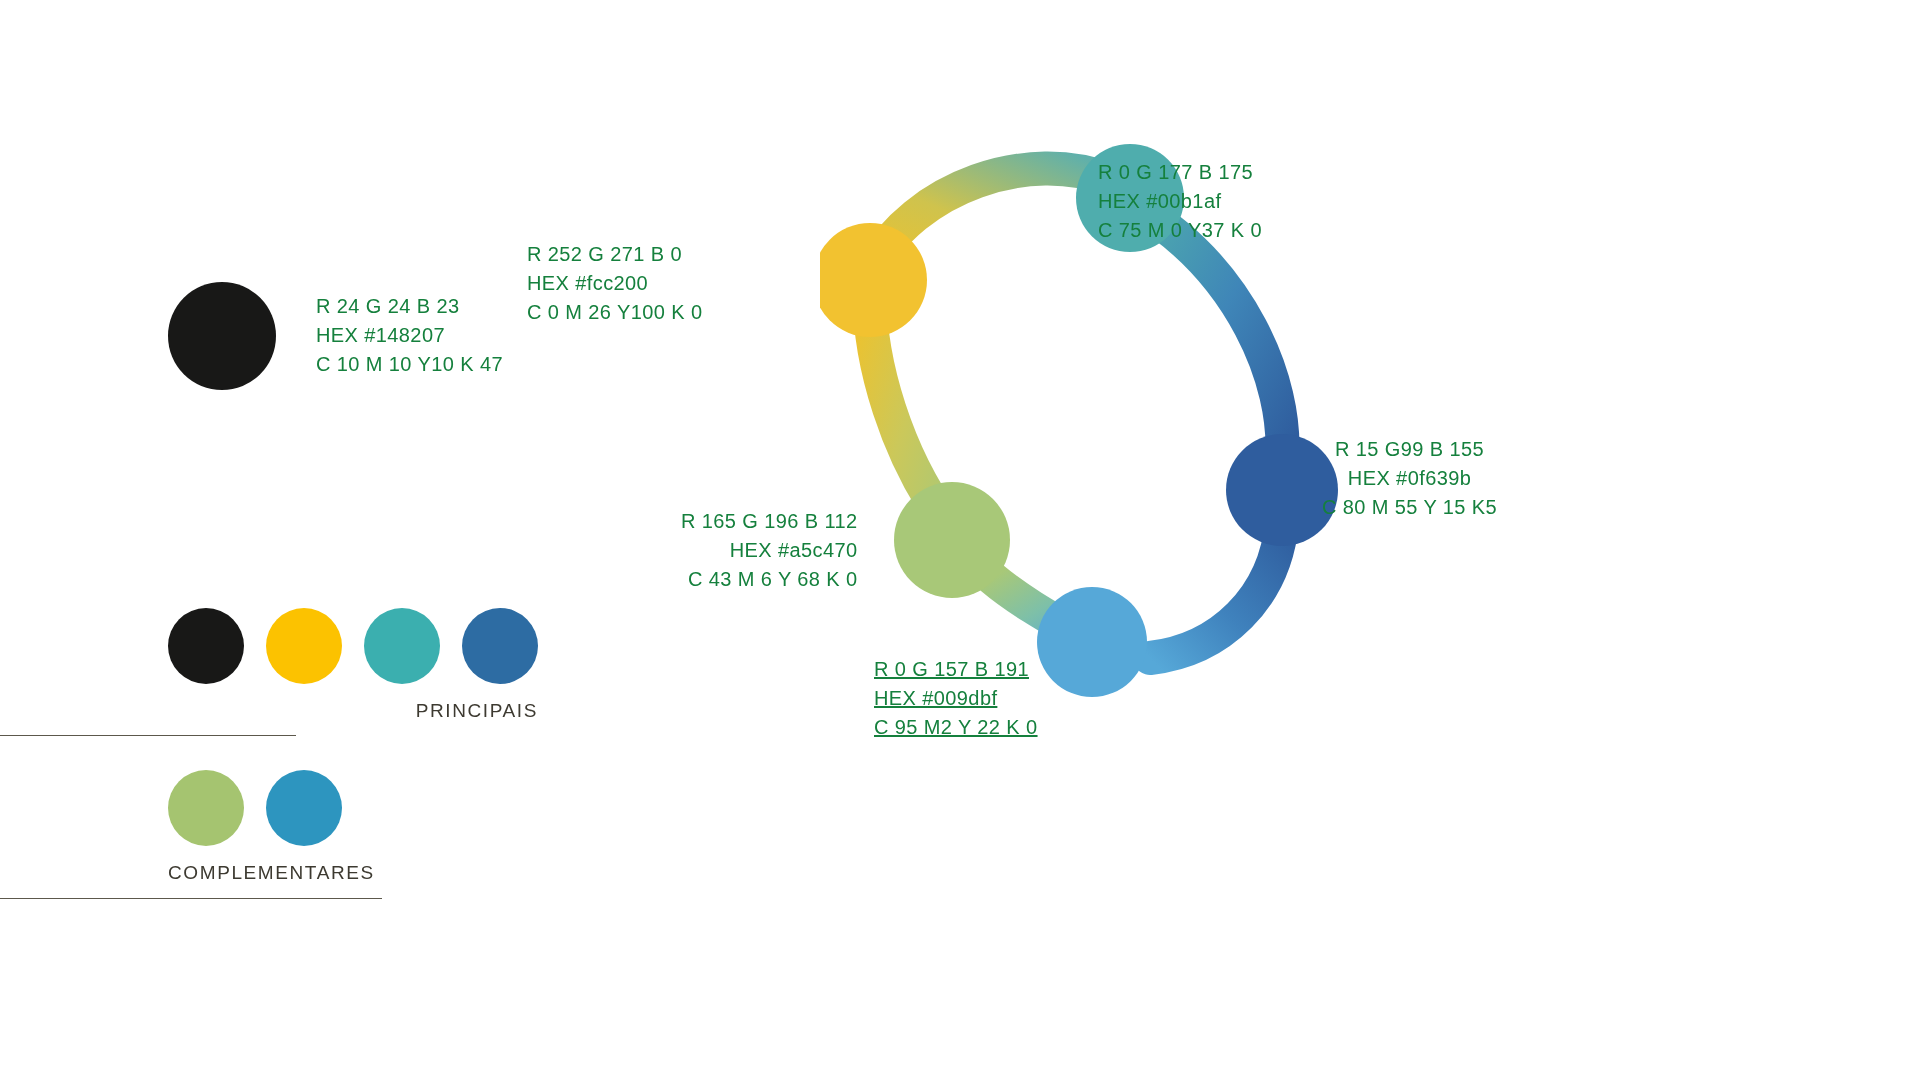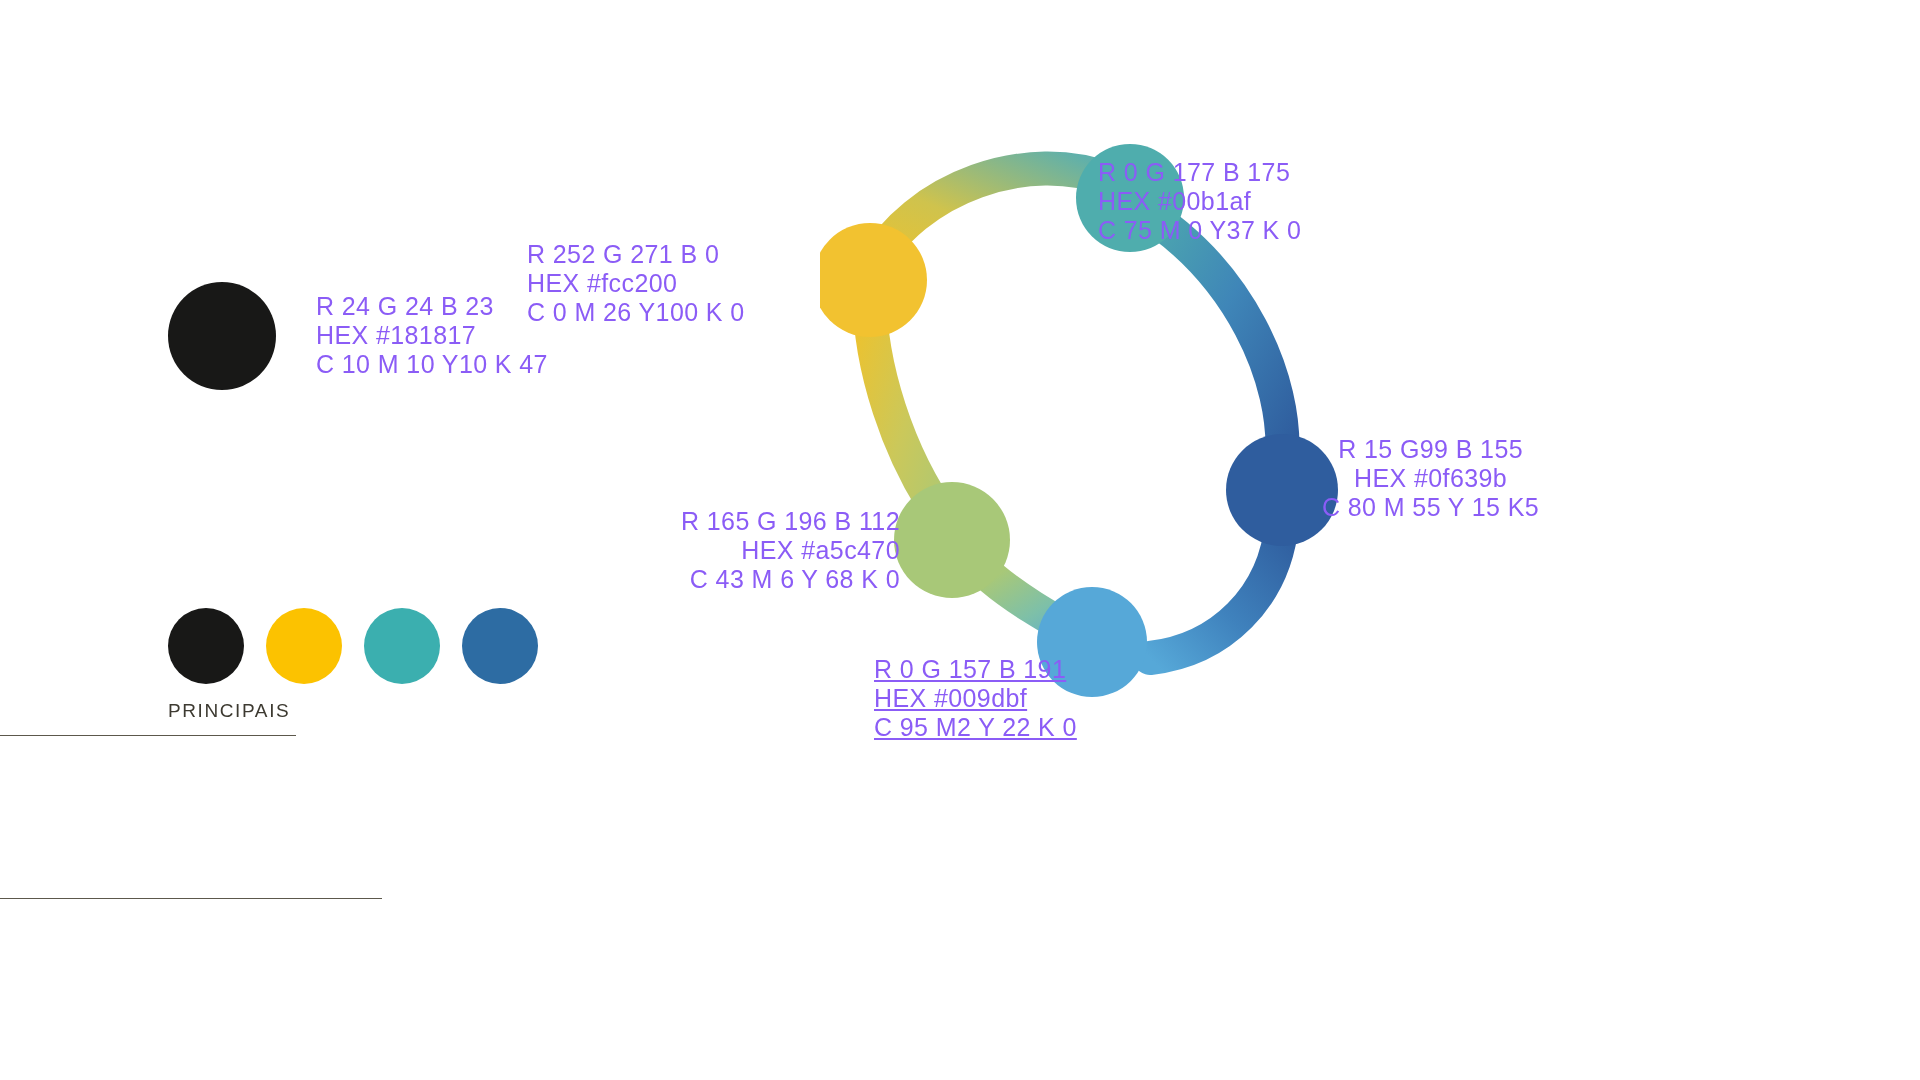--- a/index.html
+++ b/index.html
@@ -34,43 +34,44 @@
   .swatch-dot {
     border-radius: 50%;
     flex: 0 0 auto;
   }
 
   .group-label {
     font-size: 19px;
     letter-spacing: 1.6px;
     color: #3d3a31;
     white-space: nowrap;
+    text-align: right;
   }
 
   .group-rule {
     height: 1px;
     background: #5c584c;
   }
 
   
   #hero-swatch {
     position: absolute;
     left: 168px;
     top: 282px;
     width: 108px;
     height: 108px;
     border-radius: 50%;
   }
 
   .spec-block {
     position: absolute;
-    font-size: 25px;
+    font-size: 20px;
     line-height: 29px;
     letter-spacing: 0.4px;
-    color: #8b5cf6;
+    color: #15803d;
     white-space: nowrap;
   }
   .spec-block div { white-space: nowrap; }
 
   
   #ring-diagram {
     position: absolute;
     left: 820px;
     top: 130px;
     width: 760px;
@@ -93,38 +94,47 @@
 </style>
 </head>
 <body>
 
 <div id="palette-panel">
 
   <div id="hero-swatch" style="background: rgb(24, 24, 23);"></div>
 
   <div class="spec-block" style="left:316px; top:292px;">
     <div>R 24 G 24 B 23</div>
-    <div>HEX #181817</div>
+    <div>HEX #148207</div>
     <div>C 10 M 10 Y10 K 47</div>
   </div>
 
   <div class="swatch-group" id="principais-group">
     <div class="swatch-row">
       <div class="swatch-dot" style="width: 76px; height: 76px; background: rgb(24, 24, 23);"></div>
       <div class="swatch-dot" style="width: 76px; height: 76px; background: rgb(252, 194, 0);"></div>
       <div class="swatch-dot" style="width: 76px; height: 76px; background: rgb(59, 175, 175);"></div>
       <div class="swatch-dot" style="width: 76px; height: 76px; background: rgb(45, 108, 163);"></div>
     </div>
     <div class="label-rule-wrap">
       <span class="group-label">PRINCIPAIS</span>
     </div>
   </div>
 
   <div class="group-rule" style="position:absolute;left:0;top:735px;width:296px;"></div>
 
+  <div class="swatch-group" id="complementares-group">
+    <div class="swatch-row">
+      <div class="swatch-dot" style="width: 76px; height: 76px; background: rgb(165, 196, 112);"></div>
+      <div class="swatch-dot" style="width: 76px; height: 76px; background: rgb(45, 149, 191);"></div>
+    </div>
+    <div class="label-rule-wrap">
+      <span class="group-label">COMPLEMENTARES</span>
+    </div>
+  </div>
   <div class="group-rule" style="position:absolute;left:0;top:898px;width:382px;"></div>
 </div>
 
 <div id="ring-diagram">
   <svg width="760" height="700" viewBox="0 0 760 700" xmlns="http://www.w3.org/2000/svg">
     <defs>
       <linearGradient id="grad-yellow-teal" x1="0" y1="1" x2="1" y2="0" gradientUnits="objectBoundingBox">
         <stop offset="0%" stop-color="#edc22e"></stop>
         <stop offset="45%" stop-color="#cfc34d"></stop>
         <stop offset="100%" stop-color="#5fb0ab"></stop>

